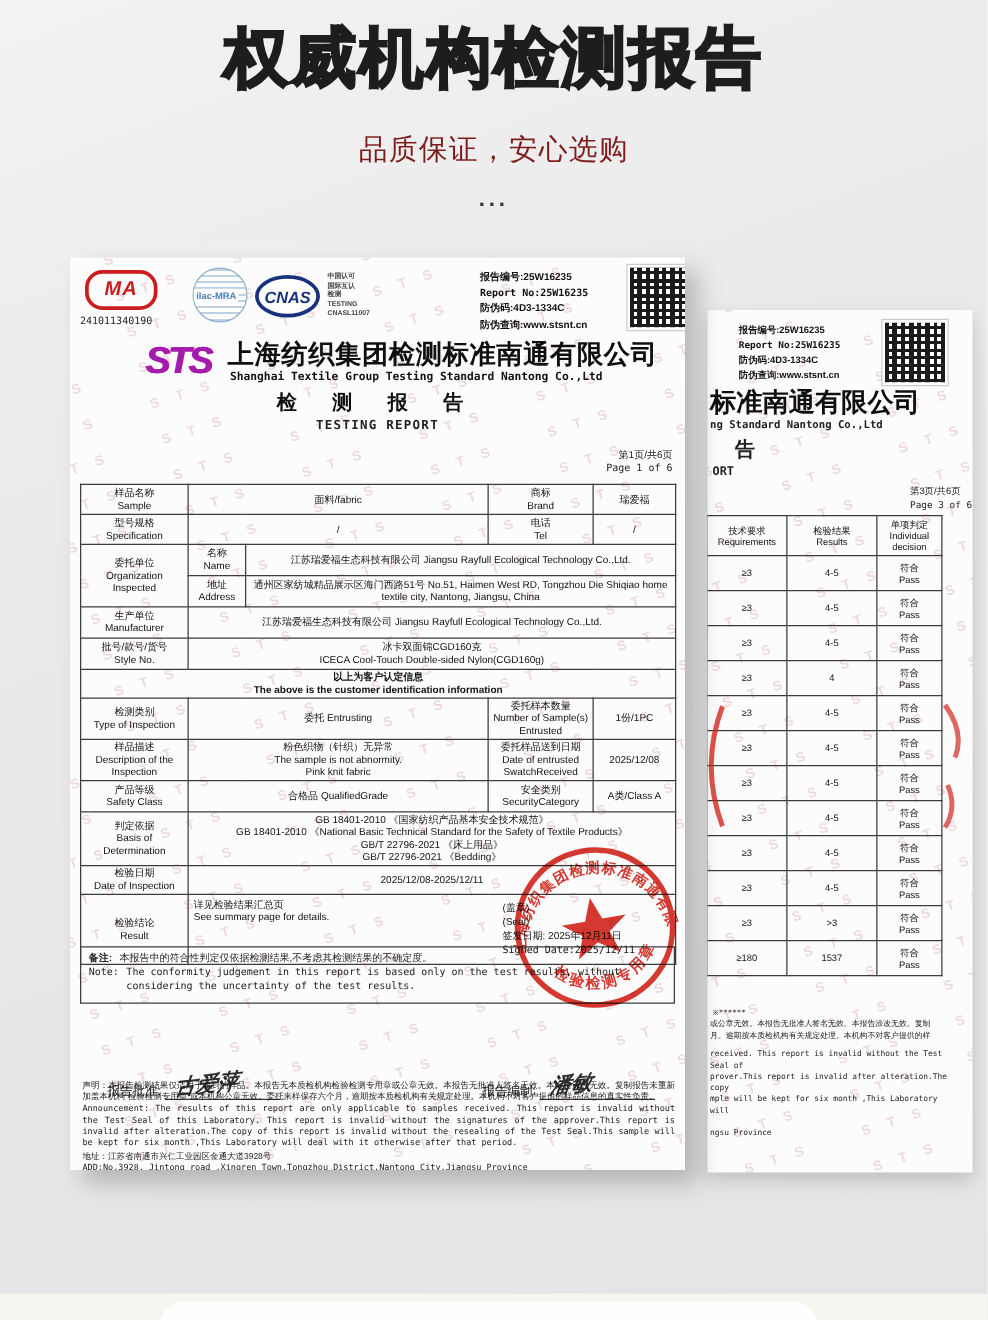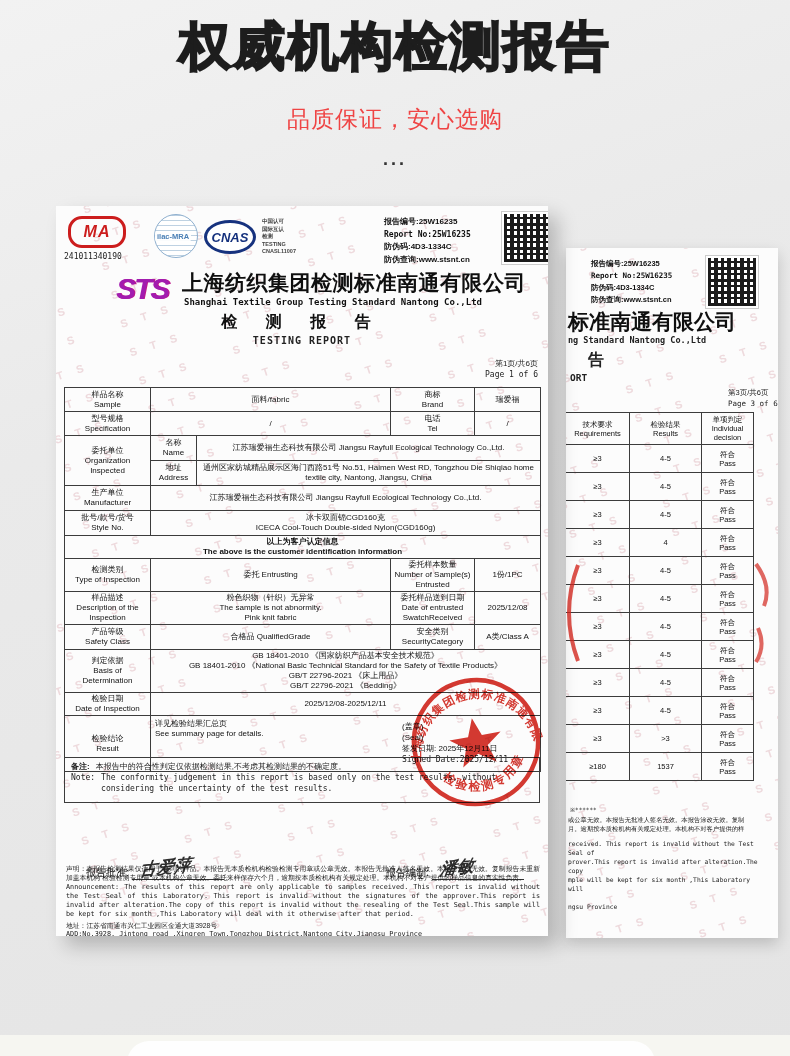--- a/index.html
+++ b/index.html
@@ -9,21 +9,21 @@
     background:linear-gradient(160deg,#f2f2f2 0%,#eaeaea 35%,#e4e4e4 100%);
     position:relative; color:#222;
   }
   .mono { font-family:"DejaVu Sans Mono","Liberation Mono",monospace; }
   .preline { white-space:pre-line; }
 
   
   .banner { position:absolute; top:0; left:0; width:790px; text-align:center; }
   .banner h1 { font-size:52px; font-weight:900; color:#1d1d1d; letter-spacing:2px; margin-top:12px;
                -webkit-text-stroke:2px #1d1d1d; }
-  .banner .sub { font-size:23px; color:#ef4444; margin-top:22px; letter-spacing:1px; }
+  .banner .sub { font-size:23px; color:#7f1d1d; margin-top:22px; letter-spacing:1px; }
   .banner .dots { font-size:18px; font-weight:bold; color:#333; margin-top:14px; letter-spacing:3px; }
 
   
   .page { position:absolute; background:#fcfcfc; overflow:hidden; }
   #page2 { left:566px; top:248px; width:212px; height:690px; z-index:1;
            box-shadow:0 6px 14px rgba(0,0,0,.18); }
   #page1 { left:56px; top:206px; width:492px; height:730px; z-index:2;
            box-shadow:10px 10px 18px rgba(0,0,0,.22); }
 
   

